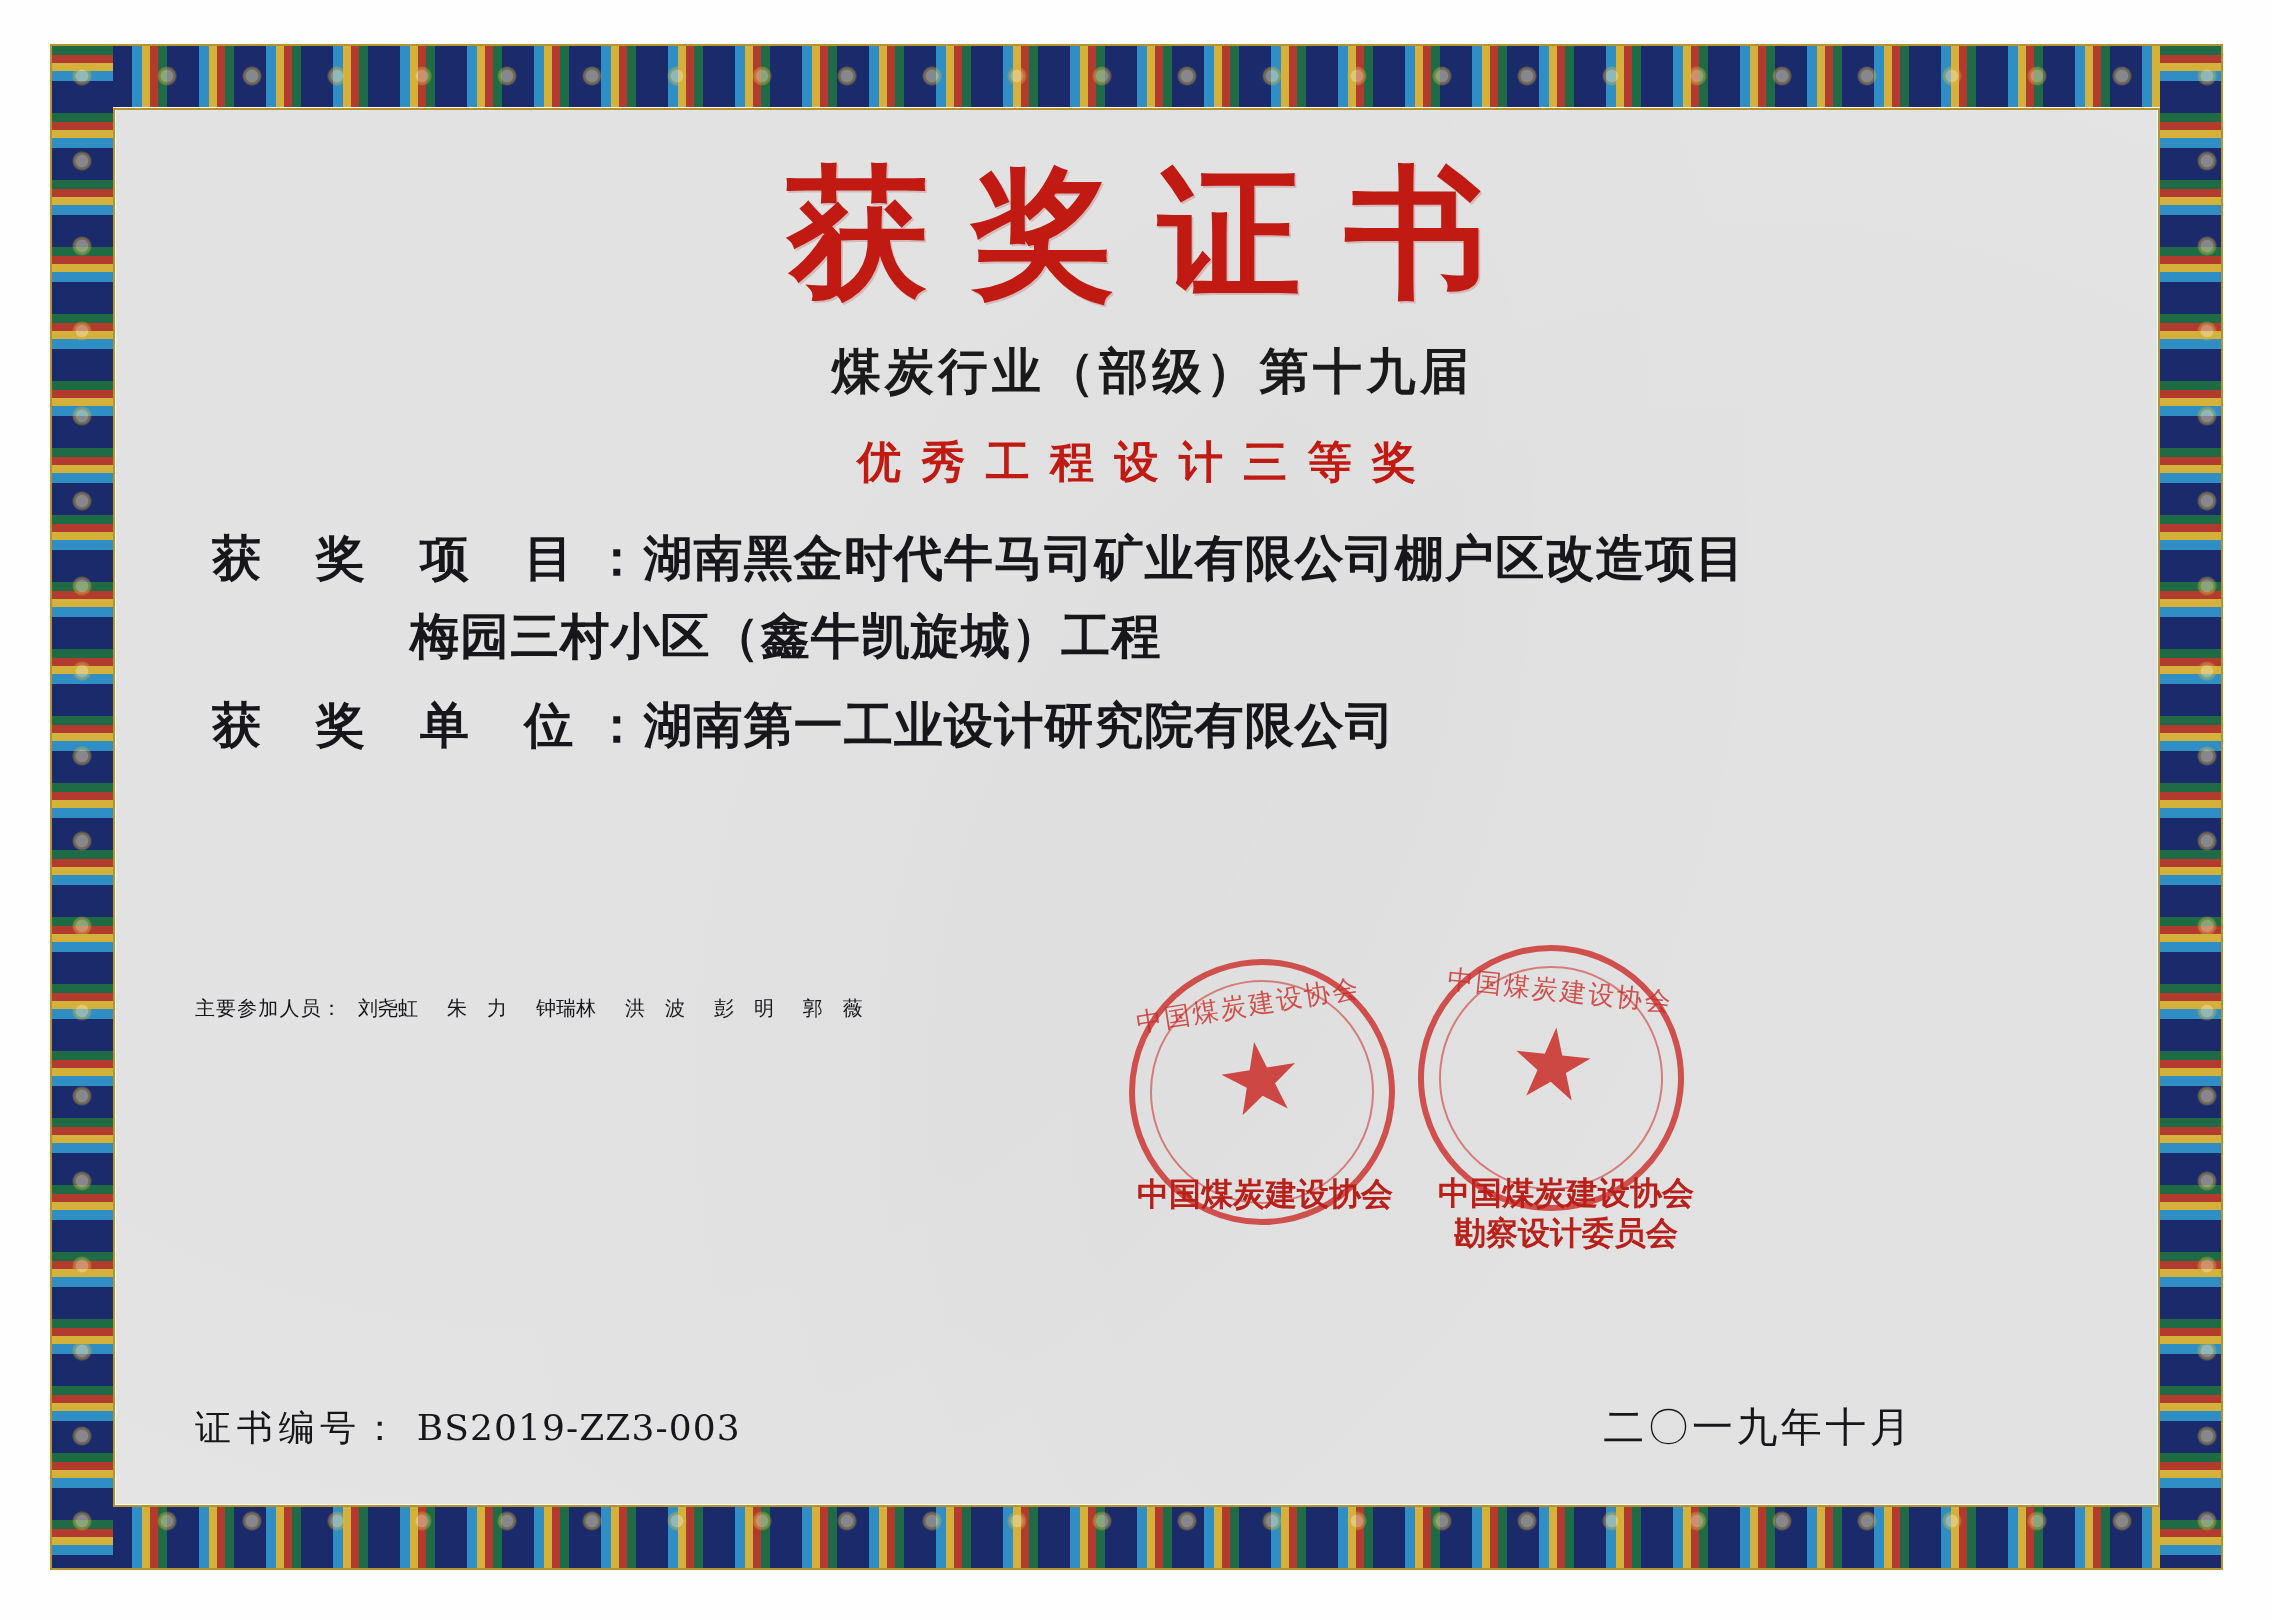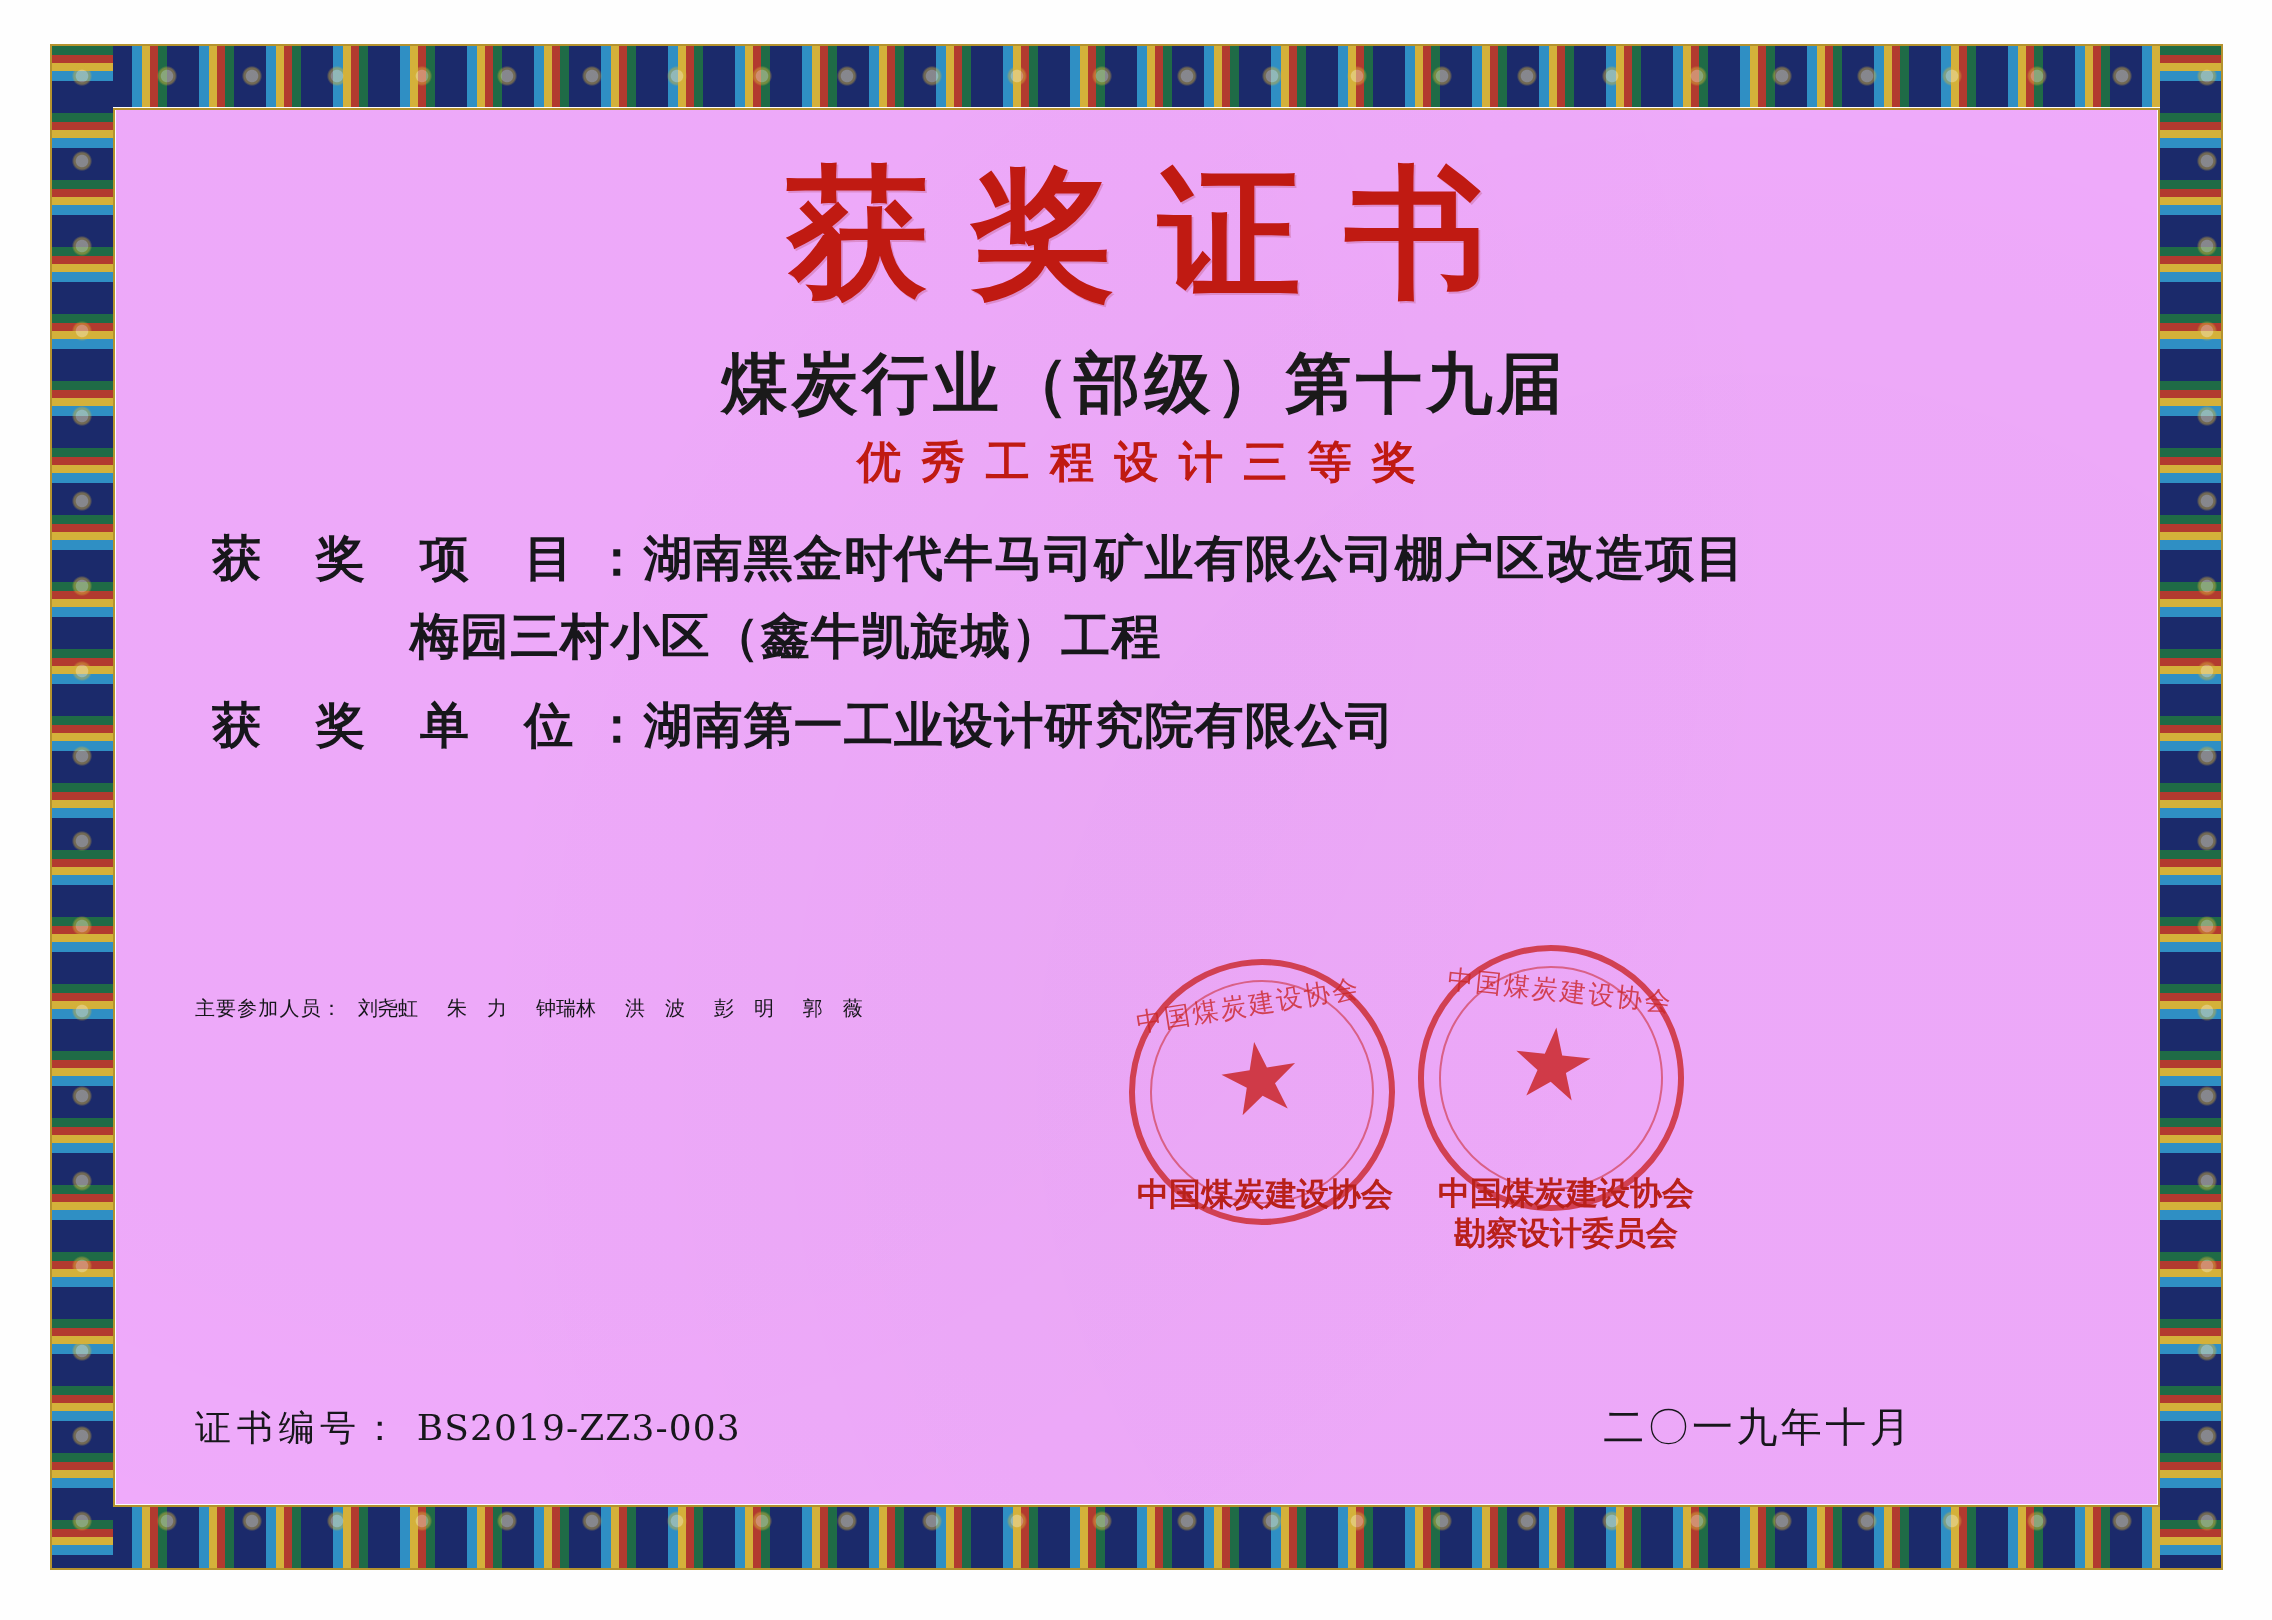--- a/index.html
+++ b/index.html
@@ -101,21 +101,21 @@
     pointer-events: none;
   }
 
   
   #content-field {
     position: absolute;
     left: 116px;
     top: 110px;
     right: 116px;
     bottom: 116px;
-    background: #f0abfc;
+    background: #e5e5e5;
     overflow: hidden;
   }
 
   
   #content-field::before {
     content: "";
     position: absolute;
     inset: 0;
     background-image:
       radial-gradient(circle at 20% 30%, rgba(0,0,0,0.012) 0 40%, rgba(0,0,0,0) 70%),
@@ -136,26 +136,26 @@
     font-size: 142px;
     letter-spacing: 44px;
     text-indent: 44px;
     line-height: 1.05;
     text-shadow: 1.7px 2.3px 0 rgba(150,10,8,0.18);
   }
 
   .subtitle-1 {
     position: absolute;
     top: 229px;
-    left: 8px;
+    left: 16px;
     width: 100%;
     text-align: center;
     color: #1a1a1a;
     font-weight: bold;
-    font-size: 66px;
+    font-size: 49px;
     letter-spacing: 4.5px;
     font-family: Liberation Mono, monospace;
   }
 
   .subtitle-2 {
     position: absolute;
     top: 323px;
     left: 0;
     width: 100%;
     text-align: center;

